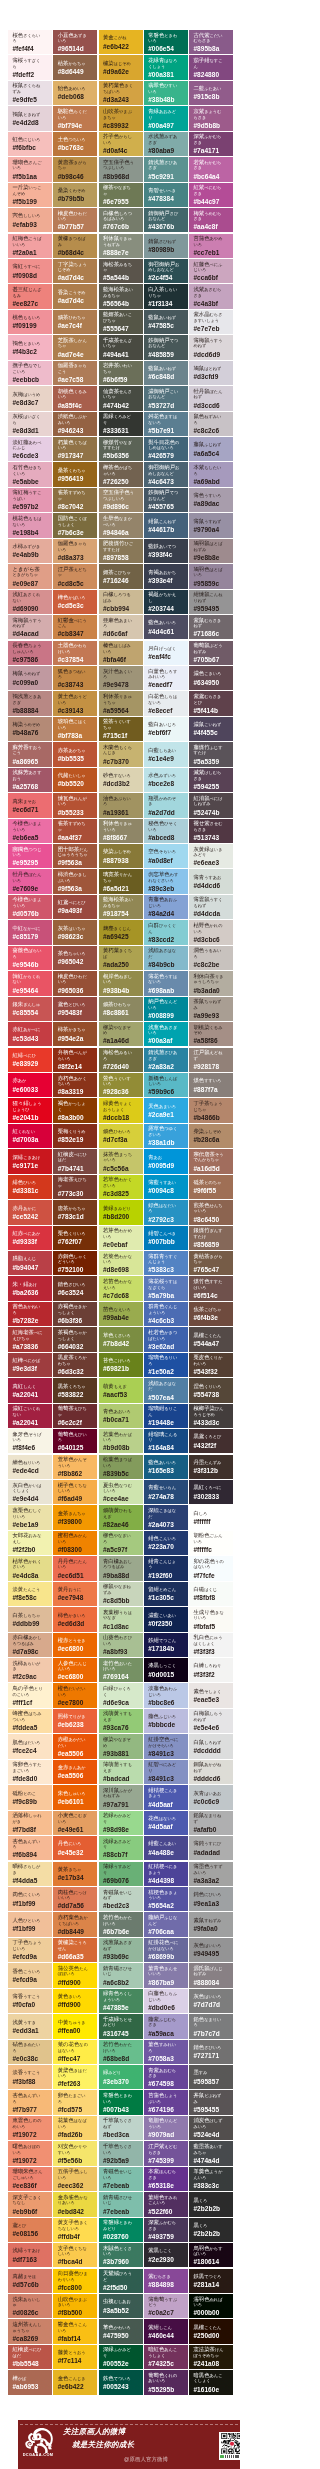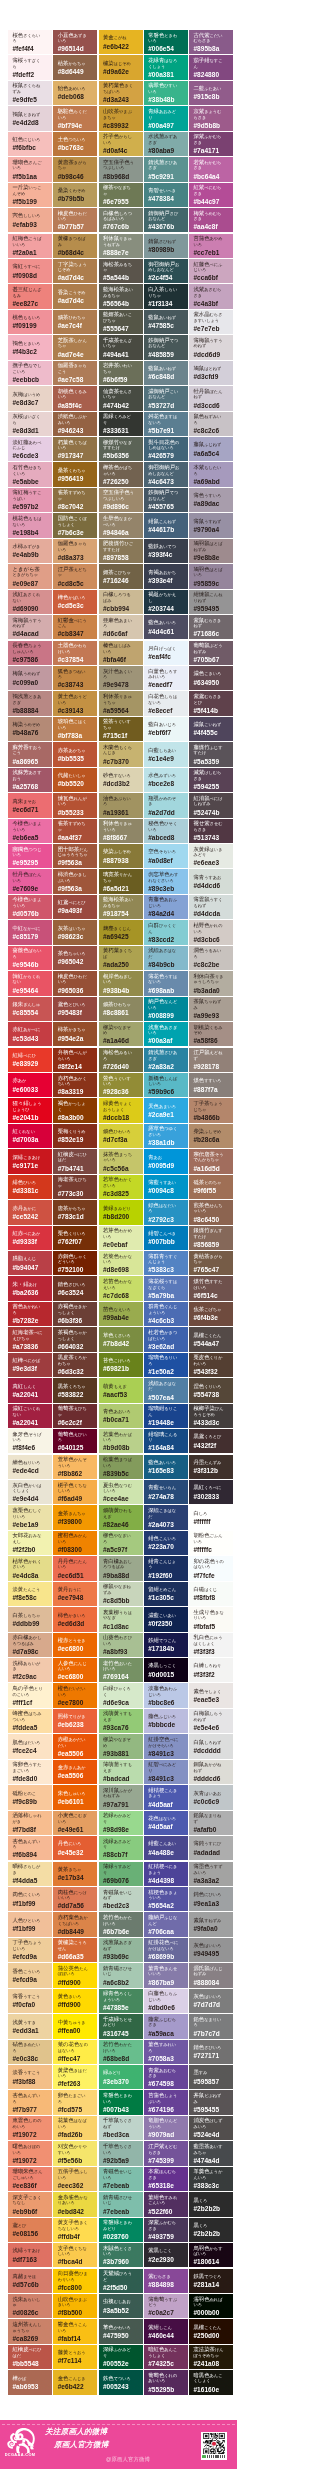--- a/index.html
+++ b/index.html
@@ -39,23 +39,23 @@
     padding-top: 1.2px;
   }
   .swatch:nth-child(5n) { margin-right: 0; }
   .nm { font-size: 5.4px; letter-spacing: 0px; line-height: 5.6px; }
   .nm .k { font-size: 4.2px; letter-spacing: 0px; }
   .hx { font-size: 6.5px; font-weight: bold; letter-spacing: 0.05px; line-height: 6.6px; margin-top: 2.6px; font-family: "Liberation Sans", sans-serif; }
 
   
   #footer {
     position: absolute;
-    left: 0; top: 2419.5px;
+    left: 18px; top: 2419.5px;
     width: 236.5px; height: 50px;
-    background: #ec4899;
+    background: #7f1d1d;
     overflow: hidden;
   }
   #footer .dash {
     position: absolute; left: 2px; top: 4px; right: 2px; height: 0;
     border-top: 1px dashed rgba(255,255,255,0.40);
   }
   #logo { position: absolute; left: 4px; top: 6px; width: 32px; height: 27px; }
   #logo svg { display:block; width:32px; height:27px; }
   #logotext { position:absolute; left: 2px; top: 32px; width: 36px; text-align:center;
      color:#fff; font-size:3.9px; letter-spacing:0.35px; font-weight:bold;
@@ -1956,21 +1956,21 @@
           <path d="M45 58c11-5 25-1 32 9 4 6 5 13 3 20l-8-2c2-5 1-10-2-14-5-7-14-10-22-7l-3-6z"></path>
           <path d="M40 62l10 4c-3 5-4 11-2 16 2 5 7 9 13 9l0 7c-9 0-17-5-21-13-3-7-3-16 0-23z"></path>
           <circle cx="62" cy="48" r="5"></circle>
           <path d="M84 64c5 1 9 5 10 10l-8 1c-1-2-2-3-4-4l2-7z"></path>
         </g>
       </svg>
       </div>
     <div id="logotext">DCGAAA.COM</div>
     <div id="ftext">
       <div class="l1">关注原画人的微博</div>
-      <div class="l2">原画人官方微博</div>
+      <div class="l2">就是关注你的成长</div>
     </div>
     <div id="handle">@原画人官方微博</div>
     <div id="qr">
         <div class="code">
           <svg viewBox="0 0 25 25" xmlns="http://www.w3.org/2000/svg">
             <rect width="25" height="25" fill="#fff"></rect>
             <path fill="#111" d="M0 0h7v1h-7z M8 0h2v1h-2z M11 0h1v1h-1z M13 0h2v1h-2z M16 0h1v1h-1z M18 0h7v1h-7z M0 1h1v1h-1z M6 1h1v1h-1z M8 1h4v1h-4z M13 1h2v1h-2z M18 1h1v1h-1z M24 1h1v1h-1z M0 2h1v1h-1z M2 2h3v1h-3z M6 2h1v1h-1z M9 2h1v1h-1z M11 2h1v1h-1z M13 2h4v1h-4z M18 2h1v1h-1z M20 2h3v1h-3z M24 2h1v1h-1z M0 3h1v1h-1z M2 3h3v1h-3z M6 3h1v1h-1z M9 3h1v1h-1z M12 3h1v1h-1z M14 3h3v1h-3z M18 3h1v1h-1z M20 3h3v1h-3z M24 3h1v1h-1z M0 4h1v1h-1z M2 4h3v1h-3z M6 4h1v1h-1z M9 4h2v1h-2z M12 4h2v1h-2z M16 4h1v1h-1z M18 4h1v1h-1z M20 4h3v1h-3z M24 4h1v1h-1z M0 5h1v1h-1z M6 5h1v1h-1z M12 5h1v1h-1z M14 5h2v1h-2z M18 5h1v1h-1z M24 5h1v1h-1z M0 6h7v1h-7z M8 6h1v1h-1z M10 6h1v1h-1z M12 6h1v1h-1z M14 6h1v1h-1z M16 6h1v1h-1z M18 6h7v1h-7z M10 7h1v1h-1z M15 7h1v1h-1z M3 8h2v1h-2z M6 8h5v1h-5z M12 8h3v1h-3z M16 8h2v1h-2z M22 8h3v1h-3z M2 9h4v1h-4z M8 9h4v1h-4z M18 9h1v1h-1z M23 9h2v1h-2z M0 10h1v1h-1z M2 10h11v1h-11z M15 10h5v1h-5z M22 10h1v1h-1z M24 10h1v1h-1z M0 11h3v1h-3z M4 11h2v1h-2z M8 11h1v1h-1z M10 11h1v1h-1z M15 11h3v1h-3z M21 11h2v1h-2z M4 12h1v1h-1z M6 12h5v1h-5z M13 12h1v1h-1z M17 12h5v1h-5z M3 13h1v1h-1z M9 13h1v1h-1z M11 13h1v1h-1z M14 13h2v1h-2z M18 13h3v1h-3z M23 13h1v1h-1z M2 14h1v1h-1z M4 14h3v1h-3z M10 14h1v1h-1z M13 14h4v1h-4z M18 14h3v1h-3z M22 14h2v1h-2z M1 15h1v1h-1z M7 15h3v1h-3z M11 15h1v1h-1z M15 15h1v1h-1z M19 15h1v1h-1z M21 15h2v1h-2z M3 16h1v1h-1z M6 16h1v1h-1z M8 16h1v1h-1z M15 16h1v1h-1z M19 16h6v1h-6z M11 17h1v1h-1z M14 17h1v1h-1z M17 17h1v1h-1z M19 17h1v1h-1z M23 17h2v1h-2z M0 18h7v1h-7z M9 18h3v1h-3z M13 18h1v1h-1z M15 18h3v1h-3z M20 18h1v1h-1z M24 18h1v1h-1z M0 19h1v1h-1z M6 19h1v1h-1z M8 19h2v1h-2z M11 19h3v1h-3z M16 19h2v1h-2z M21 19h2v1h-2z M24 19h1v1h-1z M0 20h1v1h-1z M2 20h3v1h-3z M6 20h1v1h-1z M8 20h1v1h-1z M12 20h1v1h-1z M14 20h1v1h-1z M16 20h2v1h-2z M20 20h2v1h-2z M23 20h2v1h-2z M0 21h1v1h-1z M2 21h3v1h-3z M6 21h1v1h-1z M8 21h5v1h-5z M14 21h1v1h-1z M16 21h5v1h-5z M23 21h1v1h-1z M0 22h1v1h-1z M2 22h3v1h-3z M6 22h1v1h-1z M9 22h1v1h-1z M11 22h1v1h-1z M14 22h1v1h-1z M18 22h1v1h-1z M22 22h3v1h-3z M0 23h1v1h-1z M6 23h1v1h-1z M8 23h2v1h-2z M11 23h3v1h-3z M17 23h7v1h-7z M0 24h7v1h-7z M10 24h1v1h-1z M12 24h4v1h-4z M18 24h1v1h-1z M20 24h5v1h-5z"></path>
             <circle cx="12.5" cy="12.5" r="3.2" fill="#fff"></circle>
             <circle cx="12.5" cy="12.5" r="2.4" fill="#d8243f"></circle>
           </svg>

